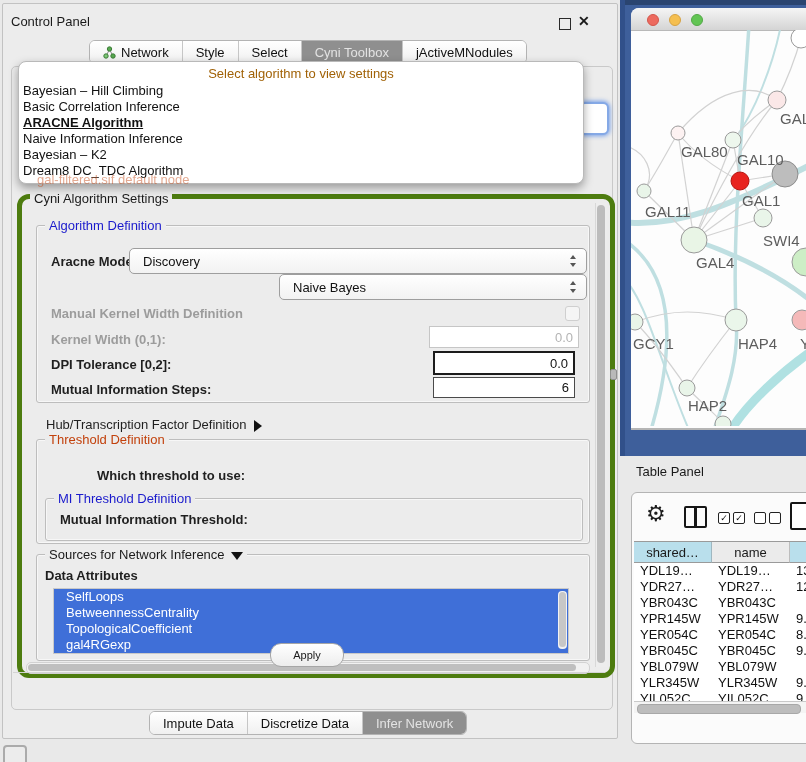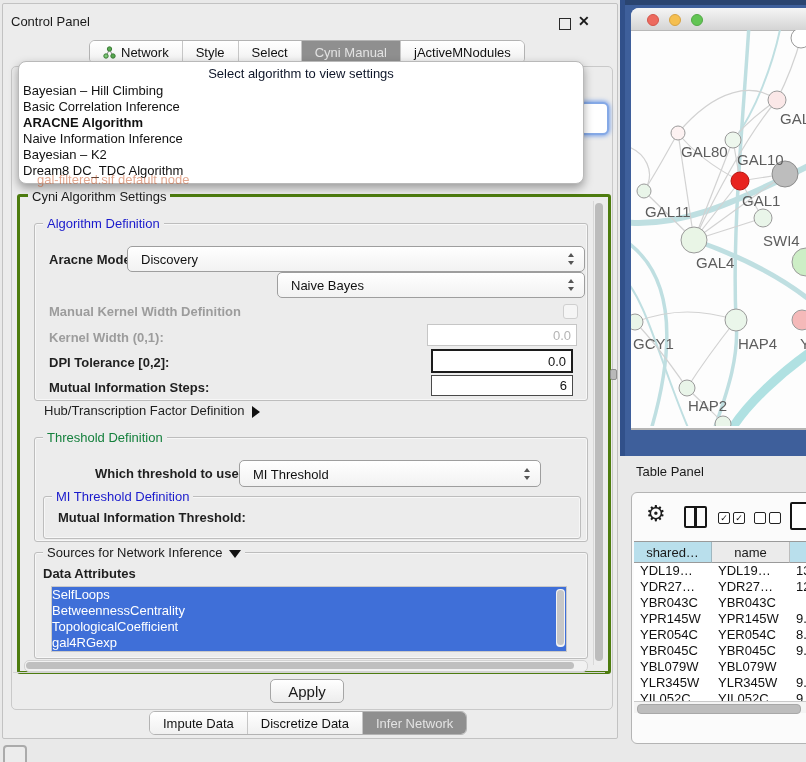--- a/index.html
+++ b/index.html
@@ -16,62 +16,62 @@
   
   .tabbar{display:flex;height:22px;border:1px solid #b3b3b3;border-radius:6px;background:#fdfdfd;overflow:hidden;}
   .tabbar .seg{display:flex;align-items:center;padding:0 13px;font-size:13px;color:#111;background:linear-gradient(#ffffff,#f0f0f0);border-left:1px solid #c6c6c6;white-space:nowrap;}
   .tabbar .seg:first-child{border-left:none;}
   .tabbar .seg.sel{background:#8f8f8f;color:#e3e3e3;}
   .net-icon{width:13px;height:13px;margin-right:5px;}
 
   
   .dropdown{left:15px;top:57px;width:564px;height:121px;background:#ffffff;border:1px solid #b9b9b9;border-radius:8px;
             box-shadow:0 4px 10px rgba(0,0,0,0.35);z-index:30;}
-  .dd-placeholder{position:absolute;left:0;top:4px;width:100%;text-align:center;font-size:13px;color:#0f172a;}
+  .dd-placeholder{position:absolute;left:0;top:4px;width:100%;text-align:center;font-size:13px;color:#a16207;}
   .dd-item{position:absolute;left:4px;font-size:13px;color:#111;height:16px;line-height:16px;}
-  .dd-item.bold{font-weight:bold;}
+  .dd-item.bold{font-weight:bold;text-decoration:underline;}
   .combo-fragment{left:576px;top:98px;width:26px;height:29px;background:#fff;border:2px solid #85a9e6;border-radius:6px;
                   box-shadow:0 0 4px 1px rgba(90,140,230,0.8);z-index:5;}
   .ghost-text{left:34px;top:168px;font-size:13px;color:#c2410c;opacity:0.45;z-index:31;}
 
   
   .group{position:absolute;border:1px solid #bdbdbd;border-radius:3px;box-shadow:inset 0 0 0 1px #f7f7f7;}
   .gtitle{position:absolute;top:-8px;left:8px;background:#ececec;padding:0 4px;font-size:13px;white-space:nowrap;}
   .gtitle.blue{color:#1a1acc;}
-  .gtitle.green{color:#15803d;}
-
-  .settings{left:14px;top:190px;width:588px;height:474px;background:#ececec;border:3px solid #4d7c0f;border-radius:3px;}
+  .gtitle.green{color:#c2410c;}
+
+  .settings{left:14px;top:190px;width:588px;height:474px;background:#ececec;border:5px solid #4d7c0f;border-radius:12px;}
   .lbl{position:absolute;font-size:13px;font-weight:bold;color:#1f1f1f;white-space:nowrap;}
   .lbl.dis{color:#9c9c9c;}
-  .lbl.plain{font-weight:normal;}
+  .lbl.plain{font-weight:normal;margin-top:12px;}
 
   .combo{position:absolute;border:1px solid #9e9e9e;border-radius:5px;background:linear-gradient(#ffffff,#f2f2f2);}
   .combo .txt{position:absolute;left:13px;top:50%;transform:translateY(-50%);font-size:13px;color:#111;}
   .steppers{position:absolute;right:9px;top:50%;transform:translateY(-50%);width:7px;height:12px;}
   .steppers .up{position:absolute;top:0;left:0;width:0;height:0;border-left:3.5px solid transparent;border-right:3.5px solid transparent;border-bottom:4.5px solid #555;}
   .steppers .dn{position:absolute;bottom:0;left:0;width:0;height:0;border-left:3.5px solid transparent;border-right:3.5px solid transparent;border-top:4.5px solid #555;}
 
   .tfield{position:absolute;background:#fff;font-size:13px;display:flex;align-items:center;justify-content:flex-end;padding:0 5px;box-sizing:border-box;}
   .tfield.dim{border:1px solid #c6c6c6;color:#b4b4b4;}
   .tfield.strong{border:2px solid #1c1c1c;color:#111;}
   .tfield.thin{border:1px solid #4a4a4a;color:#111;}
   .checkbox{position:absolute;width:13px;height:13px;background:#f5f5f5;border:1px solid #cfcfcf;border-radius:3px;}
 
   .vscroll{position:absolute;right:3px;top:4px;width:11px;height:464px;background:#ededed;border-left:1px solid #d8d8d8;}
   .vscroll .thumb{position:absolute;left:1px;top:2px;width:8px;height:458px;background:#bcbcbc;border-radius:4px;}
 
   .attr-list{position:absolute;background:#fff;border:1px solid #c9c9c9;overflow:hidden;}
-  .attr-item{height:16px;line-height:16px;background:#3f6fd8;color:#fff;font-size:13px;padding-left:0;}
+  .attr-item{height:16px;line-height:16px;background:#3f6fd8;color:#fff;font-size:13px;padding-left:12px;}
   .list-vscroll{position:absolute;right:1px;top:2px;width:9px;height:58px;background:#f2f2f2;border-radius:4px;}
   .list-vscroll .thumb{position:absolute;left:1px;top:1px;width:7px;height:55px;background:#c7c7c7;border-radius:4px;}
   .hscroll{position:absolute;background:#f1f1f1;border:1px solid #d2d2d2;border-radius:5px;}
   .hscroll .thumb{position:absolute;left:1px;top:1px;height:7px;background:#bfbfbf;border-radius:4px;}
 
-  .apply{left:267px;top:675px;width:72px;height:22px;background:linear-gradient(#ffffff,#ededed);border:1px solid #a6a6a6;border-radius:5px;
-         font-size:15px;display:flex;align-items:center;justify-content:center;}
+  .apply{left:267px;top:639px;width:72px;height:22px;background:linear-gradient(#ffffff,#ededed);border:1px solid #a6a6a6;border-radius:11px;
+         font-size:11px;display:flex;align-items:center;justify-content:center;}
   .apply-sep{left:10px;top:668px;width:592px;height:0;border-top:1px solid #d4d4d4;}
 
   .mini-btn{left:3px;top:745px;width:20px;height:20px;border:2px solid #ababab;border-radius:4px;background:#ececec;}
 
   
   .blue-frame{left:620px;top:0;width:186px;height:456px;background:#3e5f9b;}
   .blue-frame .topstrip{position:absolute;left:0;top:0;width:100%;height:5px;background:#2a4470;}
   .blue-frame .leftstrip{position:absolute;left:0;top:0;width:5px;height:100%;background:#31508a;}
   .mac-win{left:631px;top:8px;width:200px;height:420px;background:#fdfdfd;border-radius:8px 0 0 0;border-bottom:2px solid #b5b5b5;overflow:hidden;}
   .mac-titlebar{position:absolute;left:0;top:0;width:100%;height:22px;background:linear-gradient(#f5f5f5,#d4d4d4);border-bottom:1px solid #b9b9b9;}
@@ -122,21 +122,21 @@
         </svg>
         <span>Network</span>
       </div>
       <div class="seg">
           <span>Style</span>
         </div>
       <div class="seg">
           <span>Select</span>
         </div>
       <div class="seg sel">
-          <span>Cyni Manual</span>
+          <span>Cyni Toolbox</span>
         </div>
       <div class="seg">
           <span>jActiveMNodules</span>
         </div>
     </div>
 
     <div class="abs" style="left:8px;top:62px;width:600px;height:642px;border:1px solid #c9c9c9;border-radius:5px;background:#ececec;"></div>
 
     <div class="abs combo-fragment"></div>
     <div class="abs ghost-text">gal-filtered.sif default node</div>
@@ -191,27 +191,20 @@
       </div>
 
       <div class="lbl plain" style="left:24px;top:206px;font-size:13px;">
         <span>Hub/Transcription Factor Definition</span><span class="arrow-right"></span>
       </div>
 
       <div class="group" style="left:14px;top:240px;width:552px;height:103px;">
         <div class="gtitle green">Threshold Definition</div>
 
         <div class="lbl" style="left:60px;top:28px;">Which threshold to use:</div>
-        <div class="combo" style="left:204px;top:22px;width:300px;height:25px;">
-          <div class="txt">MI Threshold</div>
-          <div class="steppers">
-              <div class="up"></div>
-              <div class="dn"></div>
-            </div>
-        </div>
 
         <div class="group" style="left:8px;top:58px;width:536px;height:41px;">
           <div class="gtitle blue">MI Threshold Definition</div>
           <div class="lbl" style="left:14px;top:13px;">Mutual Information Threshold:</div>
         </div>
       </div>
 
       <div class="group" style="left:14px;top:355px;width:552px;height:105px;">
         <div class="gtitle">
           <span>Sources for Network Inference</span><span class="arrow-down"></span>

